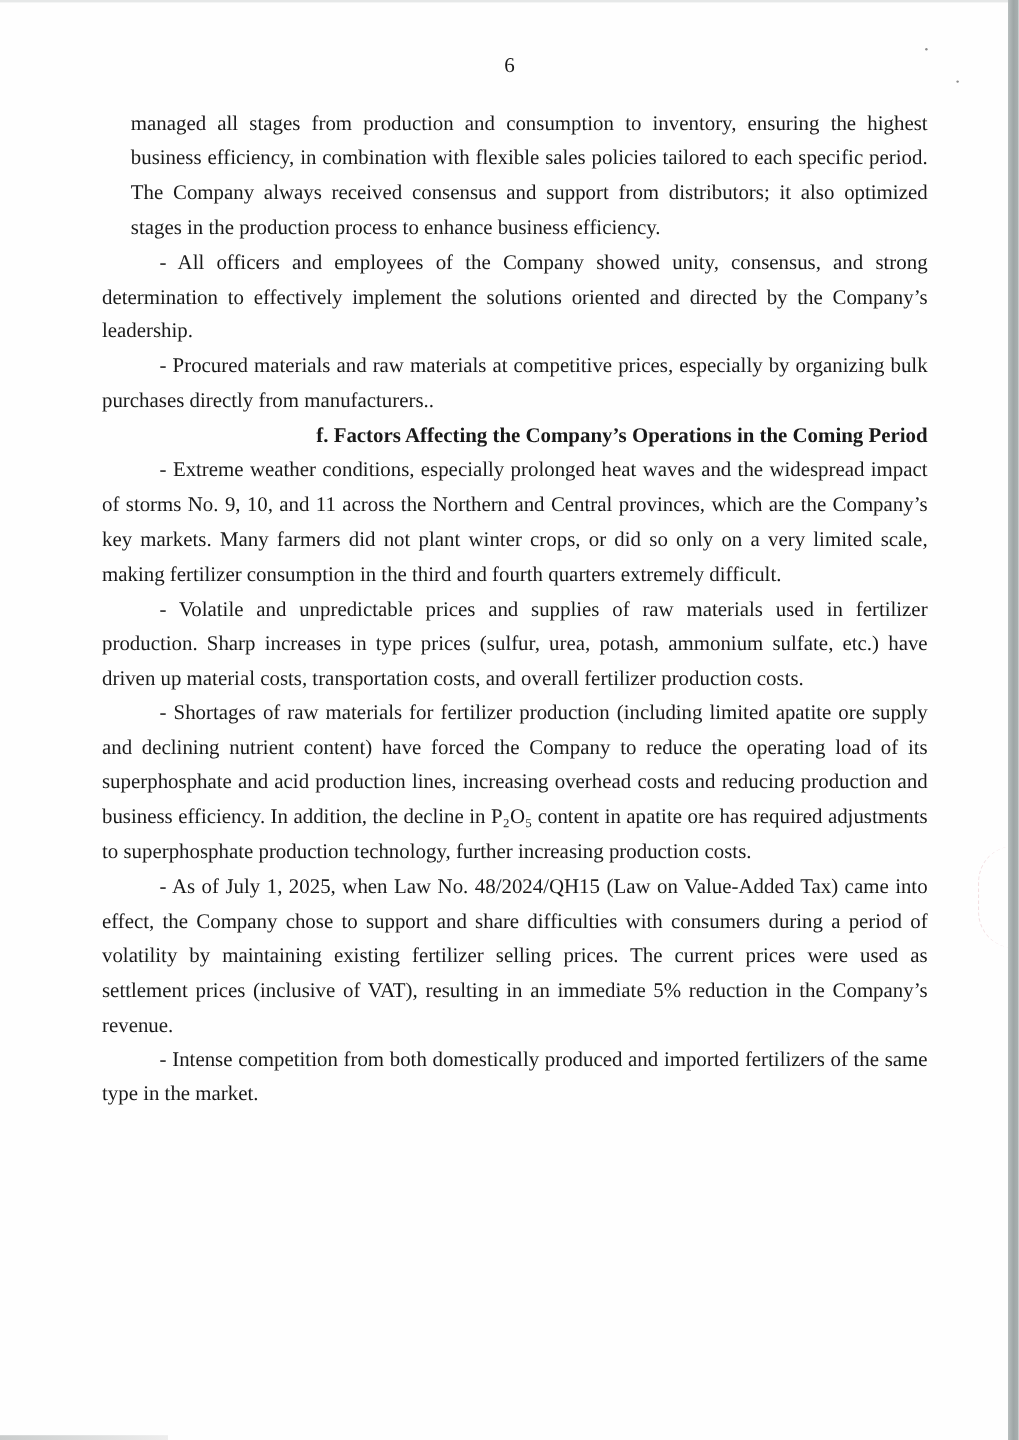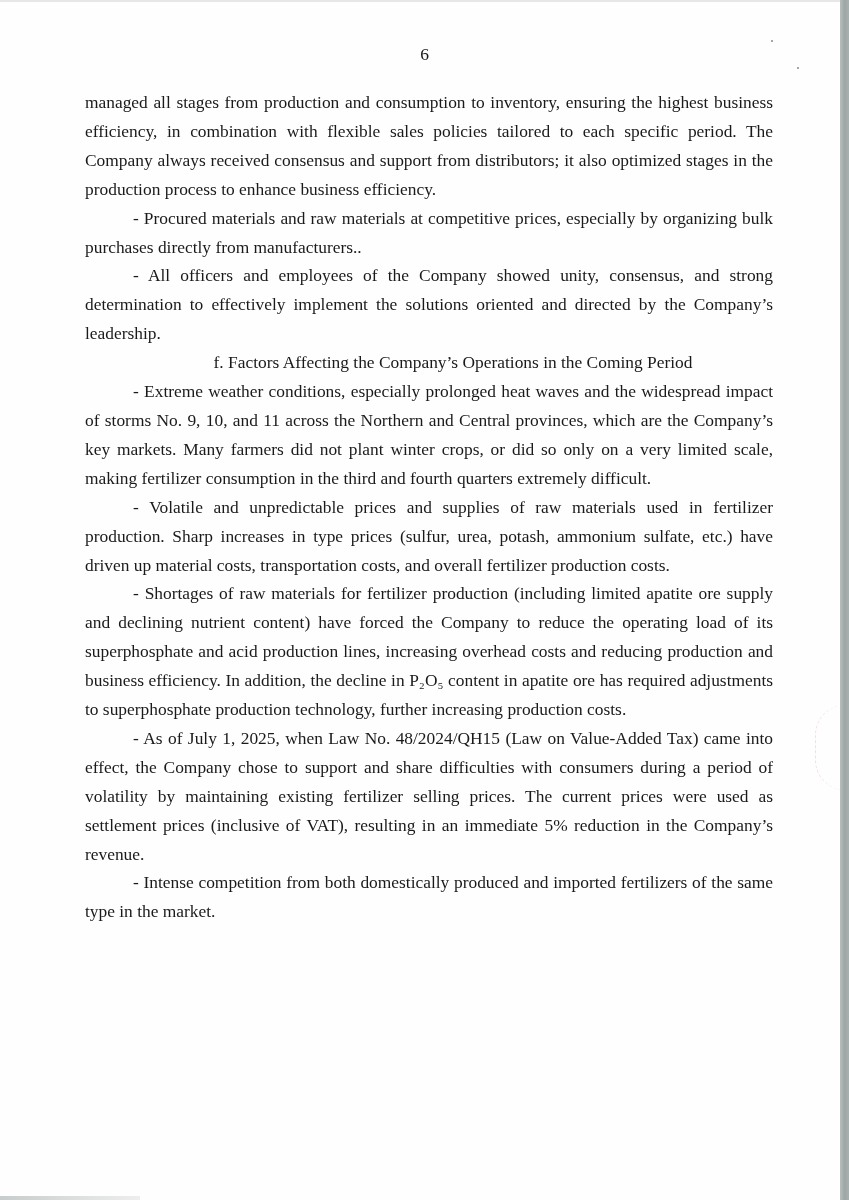--- a/index.html
+++ b/index.html
@@ -63,24 +63,25 @@
       font-size: 17.4px;
       line-height: 28.9px;
     }
     .body-text p {
       margin: 0;
       text-align: justify;
       text-indent: 48px;
     }
     .body-text p.no-indent {
       text-indent: 0;
+      margin-left: 24px;
     }
     .body-text p.heading {
-      font-weight: normal;
-      text-align: center;
+      font-weight: bold;
+      text-align: right;
     }
     .stamp-mark {
       position: absolute;
       color: #e8c8cc;
       font-family: "Liberation Sans", sans-serif;
       font-size: 9px;
       opacity: 0.7;
     }
     .stamp-top {
       left: 815px;
@@ -109,22 +110,22 @@
 </head>
 <body>
 
 <div class="page">
   <div class="top-edge"></div>
 
   <div class="page-number">6</div>
 
   <div class="body-text">
     <p class="no-indent">managed all stages from production and consumption to inventory, ensuring the highest business efficiency, in combination with flexible sales policies tailored to each specific period. The Company always received consensus and support from distributors; it also optimized stages in the production process to enhance business efficiency.</p>
+    <p>- All officers and employees of the Company showed unity, consensus, and strong determination to effectively implement the solutions oriented and directed by the Company’s leadership.</p>
     <p>- Procured materials and raw materials at competitive prices, especially by organizing bulk purchases directly from manufacturers..</p>
-    <p>- All officers and employees of the Company showed unity, consensus, and strong determination to effectively implement the solutions oriented and directed by the Company’s leadership.</p>
     <p class="heading">f. Factors Affecting the Company’s Operations in the Coming Period</p>
     <p>- Extreme weather conditions, especially prolonged heat waves and the widespread impact of storms No. 9, 10, and 11 across the Northern and Central provinces, which are the Company’s key markets. Many farmers did not plant winter crops, or did so only on a very limited scale, making fertilizer consumption in the third and fourth quarters extremely difficult.</p>
     <p>- Volatile and unpredictable prices and supplies of raw materials used in fertilizer production. Sharp increases in type prices (sulfur, urea, potash, ammonium sulfate, etc.) have driven up material costs, transportation costs, and overall fertilizer production costs.</p>
     <p>- Shortages of raw materials for fertilizer production (including limited apatite ore supply and declining nutrient content) have forced the Company to reduce the operating load of its superphosphate and acid production lines, increasing overhead costs and reducing production and business efficiency. In addition, the decline in P₂O₅ content in apatite ore has required adjustments to superphosphate production technology, further increasing production costs.</p>
     <p>- As of July 1, 2025, when Law No. 48/2024/QH15 (Law on Value-Added Tax) came into effect, the Company chose to support and share difficulties with consumers during a period of volatility by maintaining existing fertilizer selling prices. The current prices were used as settlement prices (inclusive of VAT), resulting in an immediate 5% reduction in the Company’s revenue.</p>
     <p>- Intense competition from both domestically produced and imported fertilizers of the same type in the market.</p>
   </div>
 
   <div class="speck" style="left:771px; top:40px;"></div>
   <div class="speck" style="left:797px; top:67px;"></div>

